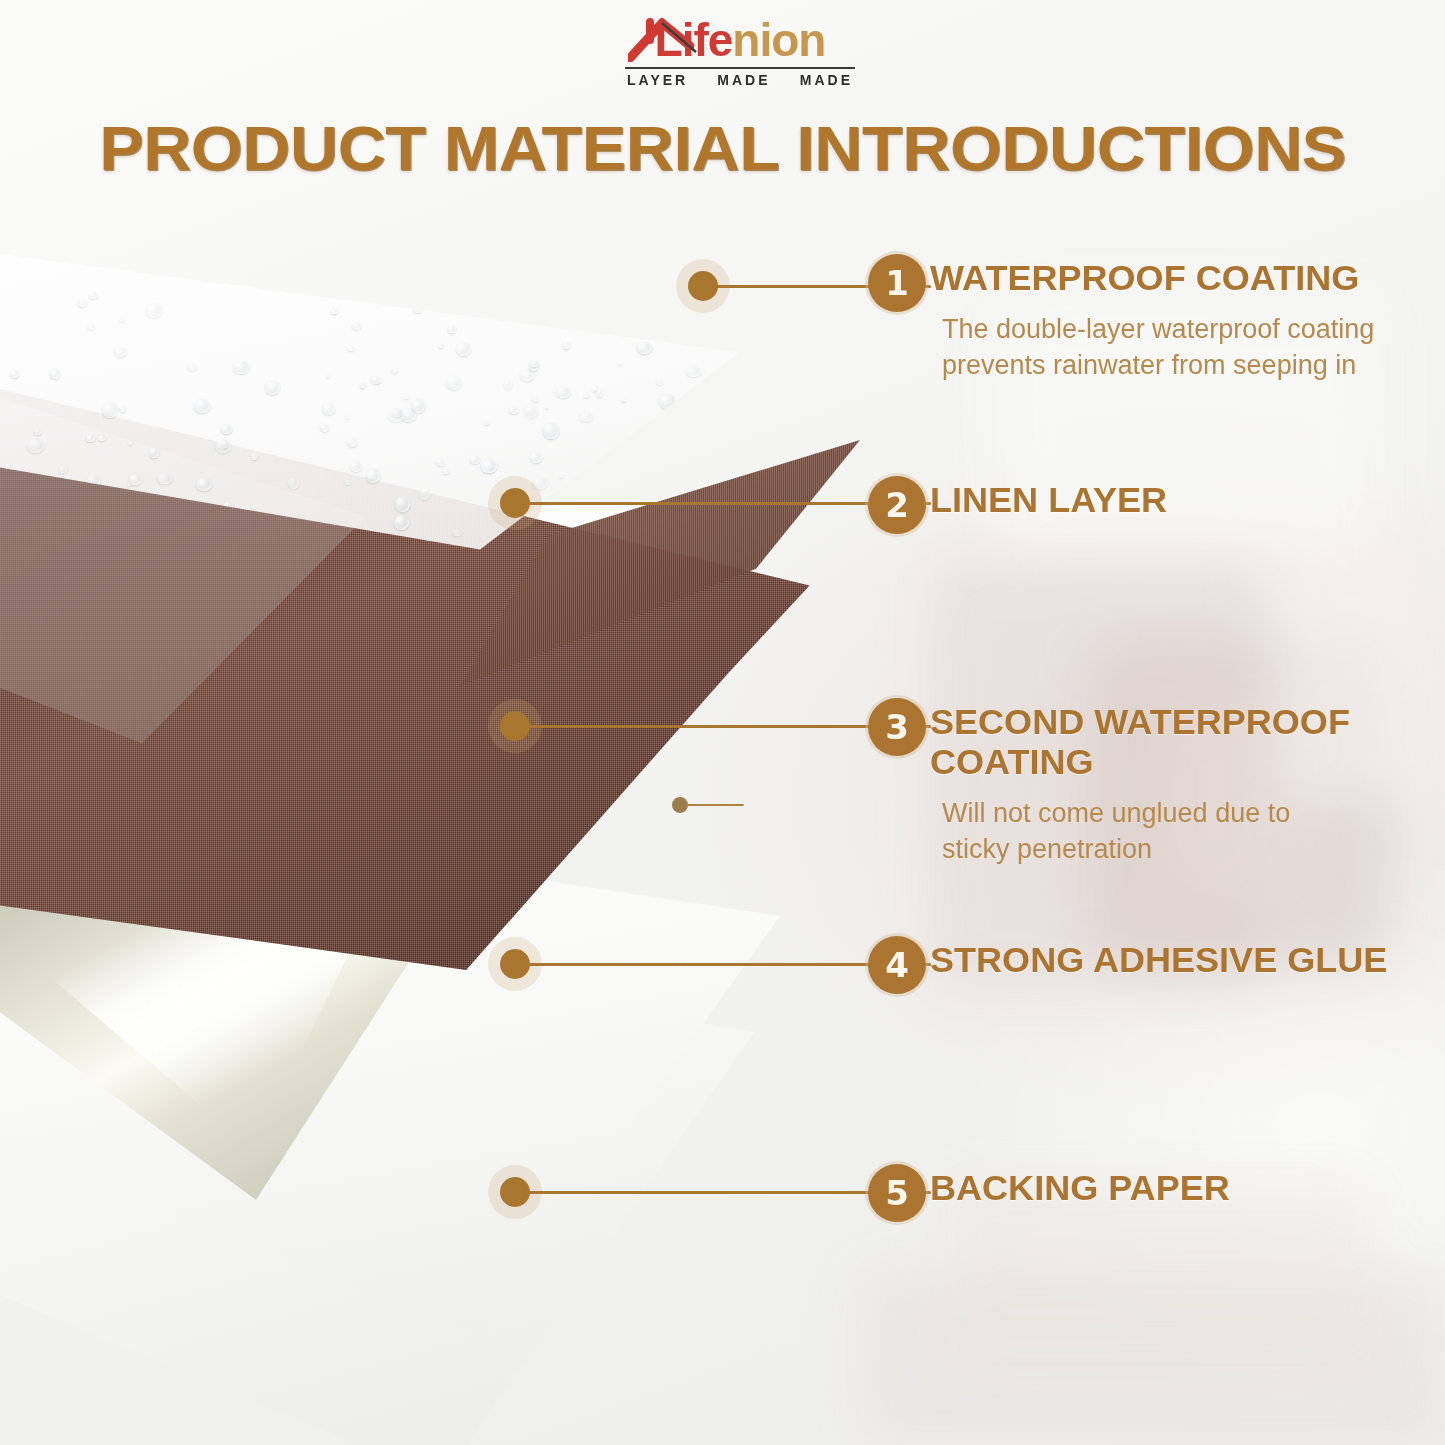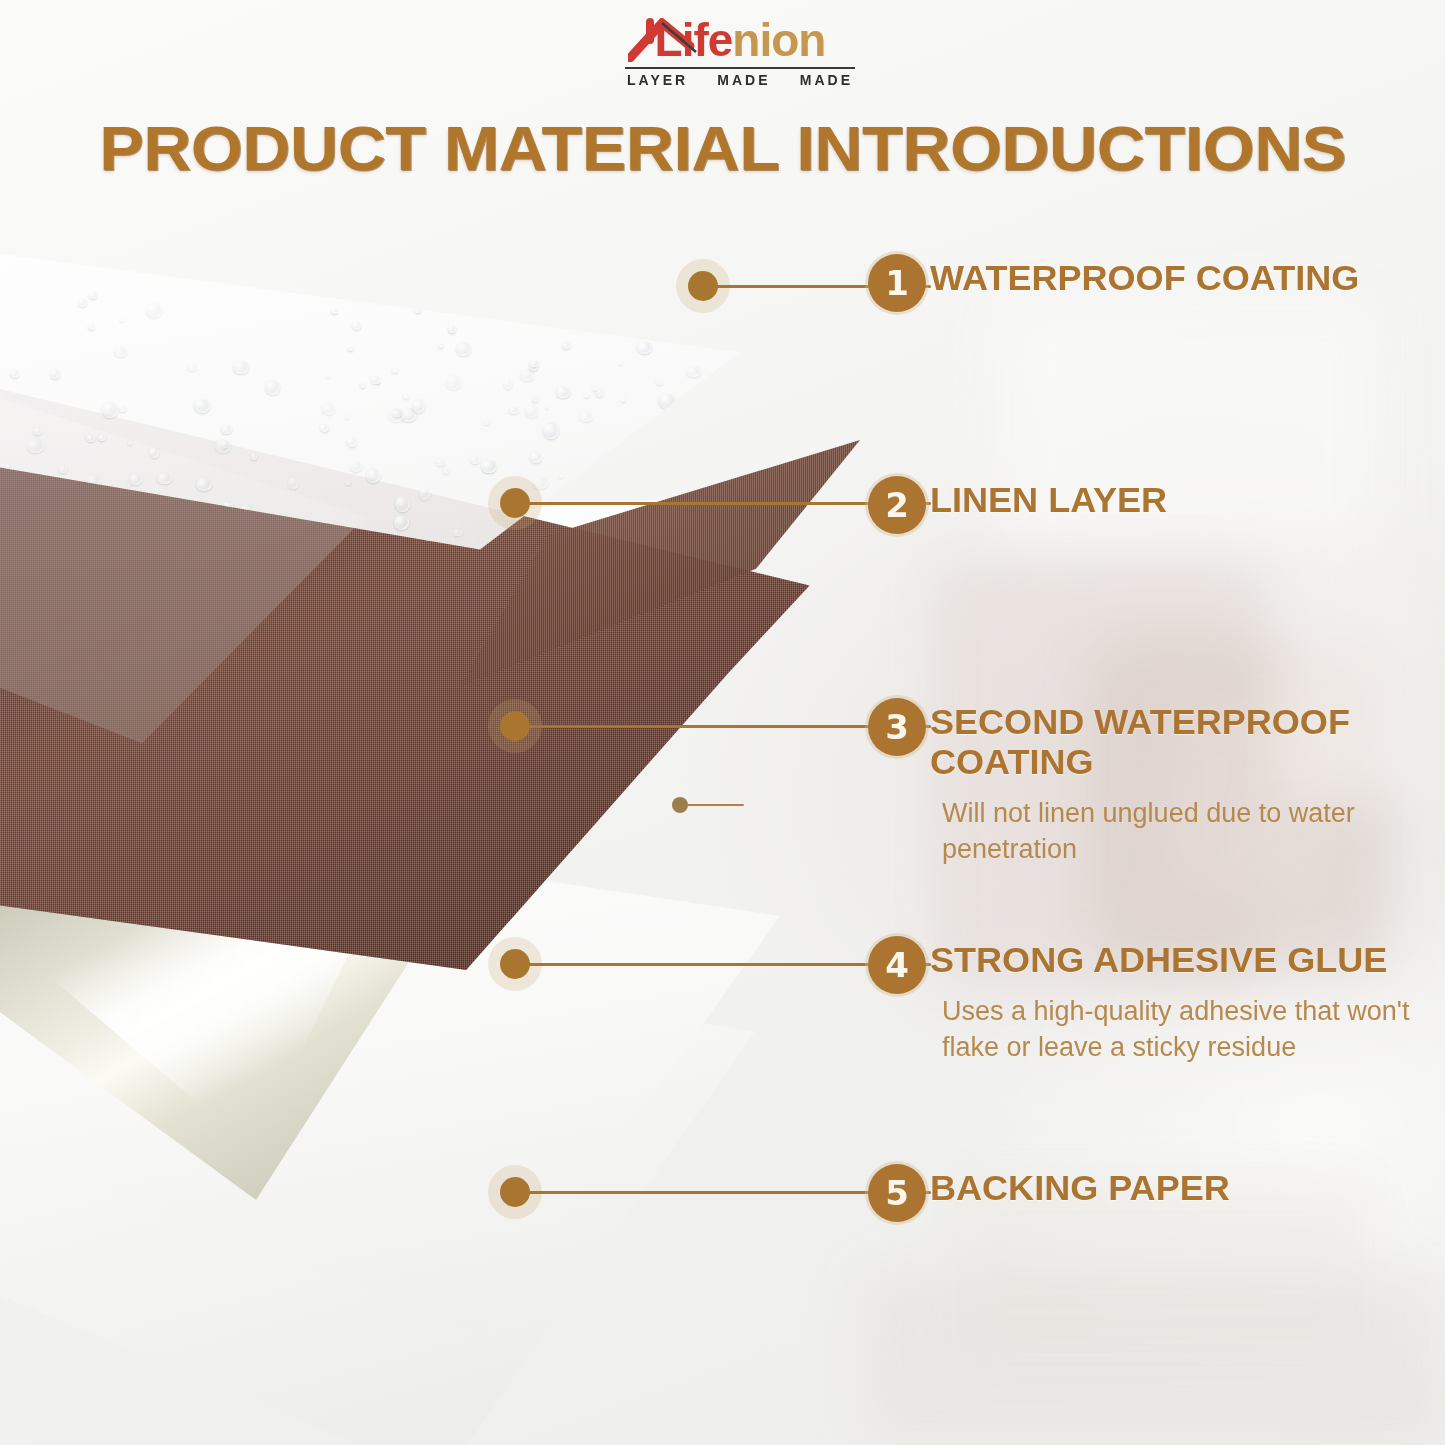--- a/index.html
+++ b/index.html
@@ -393,37 +393,37 @@
 
   <div class="dot" style="left:500px;  top:949px;"></div>
   <div class="leader" style="left:515px;  top:963px;  width:416px;"></div>
 
   <div class="dot" style="left:500px;  top:1177px;"></div>
   <div class="leader" style="left:515px;  top:1191px; width:416px;"></div>
 
   <div class="callout" style="top:258px;">
     <div class="badge">1</div>
     <div class="c-title">WATERPROOF COATING</div>
+    <div class="c-body">The double-layer waterproof coating prevents rainwater from seeping in</div>
   </div>
 
   <div class="callout" style="top:480px;">
     <div class="badge">2</div>
     <div class="c-title">LINEN LAYER</div>
   </div>
 
   <div class="callout" style="top:702px; width:430px;">
     <div class="badge">3</div>
     <div class="c-title">SECOND WATERPROOF COATING</div>
-    <div class="c-body">Will not linen unglued due to water penetration</div>
+    <div class="c-body">Will not come unglued due to sticky penetration</div>
   </div>
 
   <div class="callout" style="top:940px;">
     <div class="badge">4</div>
     <div class="c-title">STRONG ADHESIVE GLUE</div>
-    <div class="c-body">Uses a high-quality adhesive that won't flake or leave a sticky residue</div>
   </div>
 
   <div class="callout" style="top:1168px;">
     <div class="badge">5</div>
     <div class="c-title">BACKING PAPER</div>
   </div>
 
 </div>
 
 </body></html>

